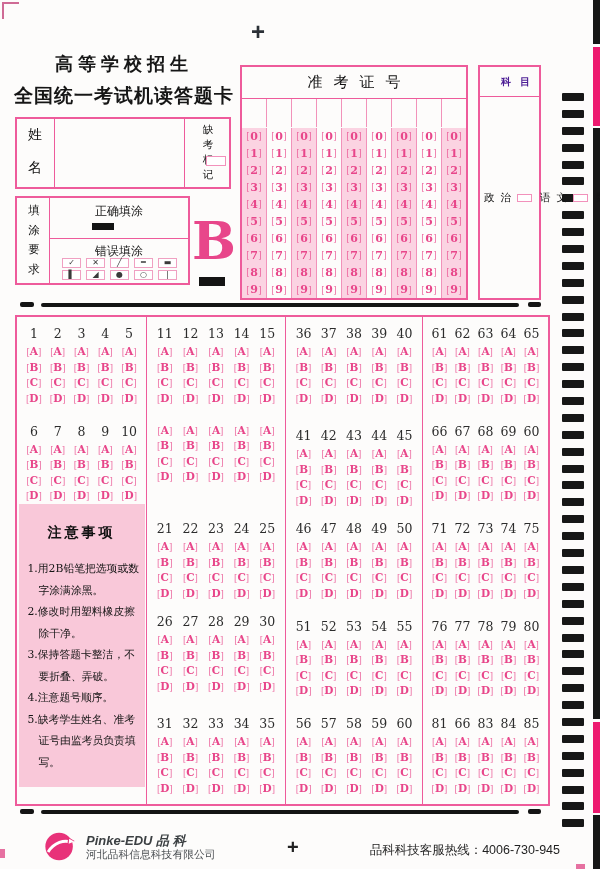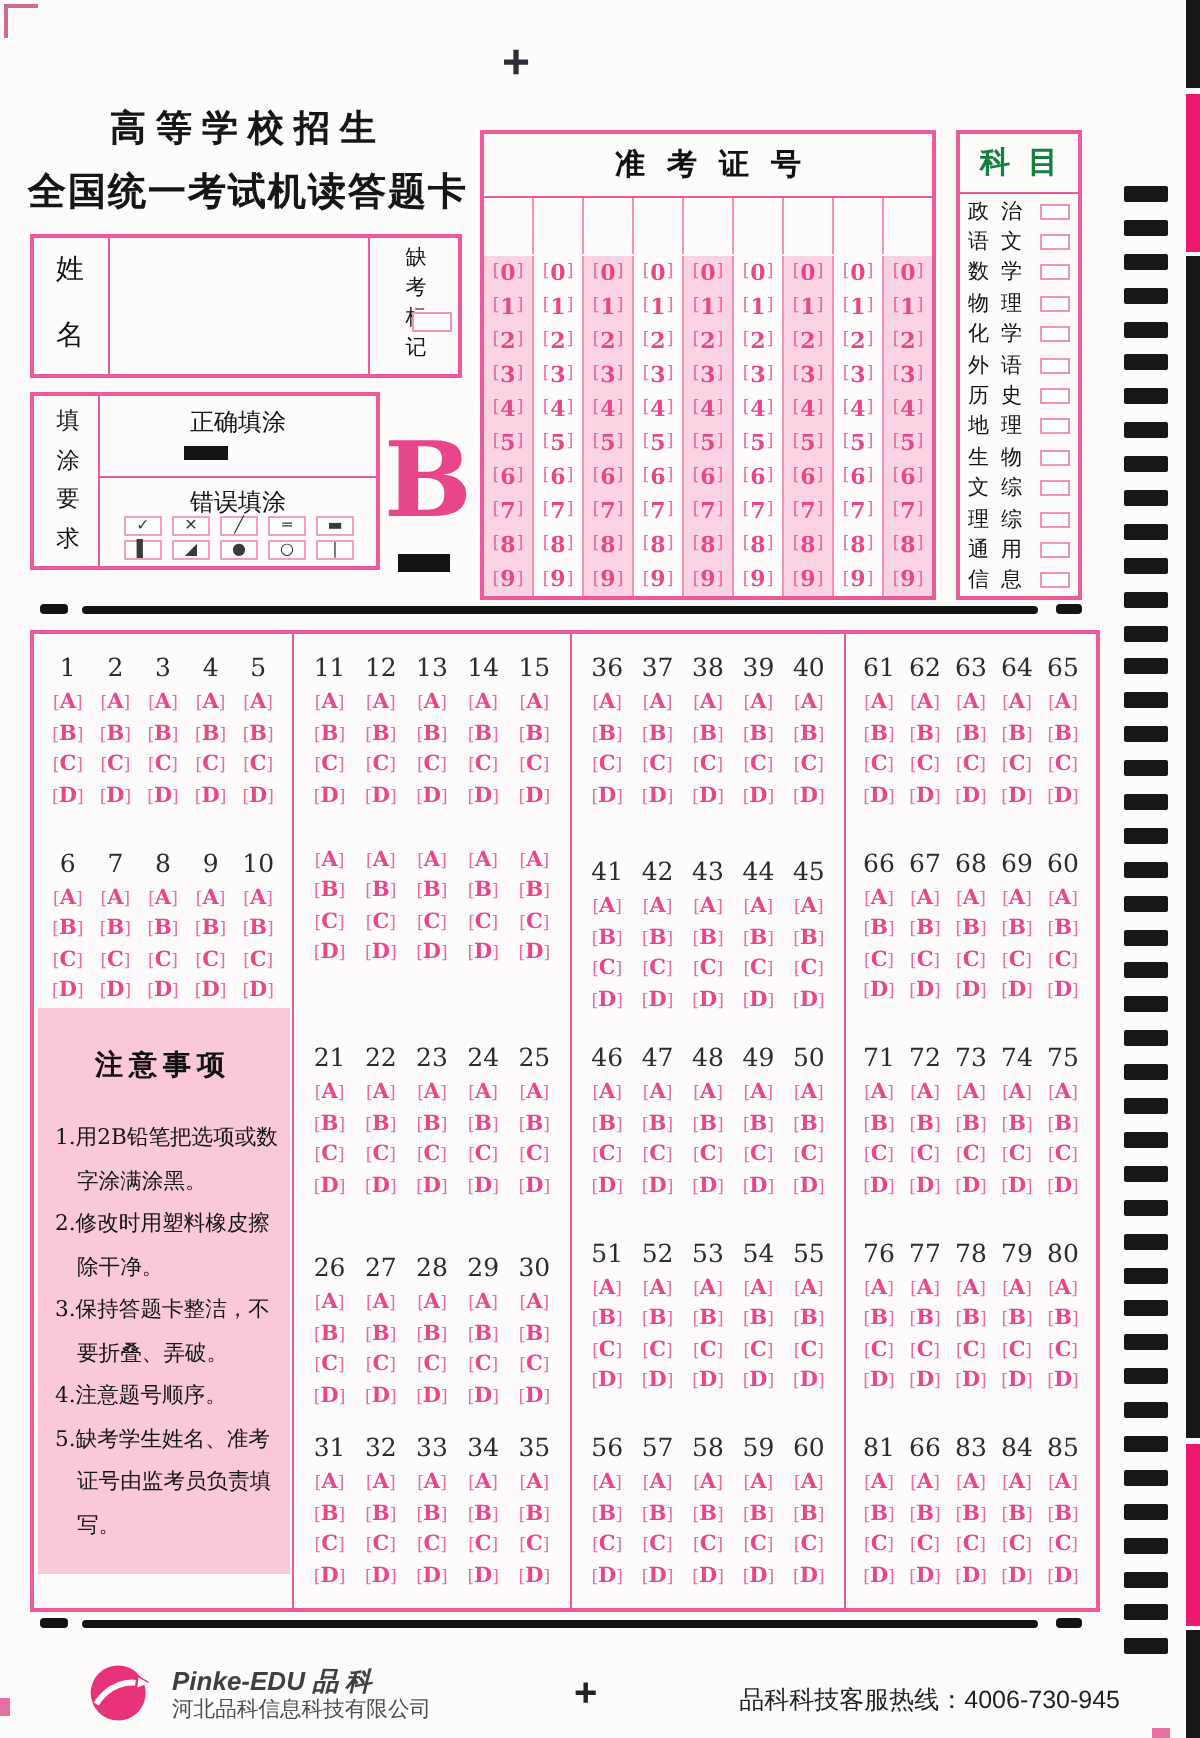--- a/index.html
+++ b/index.html
@@ -40,38 +40,38 @@
   .req-wrong-label{top:45px;font-size:12px;}
   .marks-row{position:absolute;left:36px;right:2px;display:flex;justify-content:center;gap:5px;}
   .mr1{top:60px;} .mr2{top:71.5px;}
   .wmark{width:17px;height:8px;border:1px solid #f0a0c2;background:#fff;font-size:8px;
          line-height:8px;text-align:center;color:#3a3a3a;font-family:"DejaVu Sans",sans-serif;}
   .big-b{position:absolute;left:192px;top:213px;width:44px;text-align:center;
          font-size:52px;line-height:56px;color:#e8468a;font-weight:bold;}
   .b-bar{position:absolute;left:199px;top:277px;width:26px;height:9px;background:#141414;}
   
   .ticket{position:absolute;left:240px;top:65px;width:224px;height:231px;border:2px solid #ee5b9b;}
-  .ticket-title{height:31px;line-height:31px;text-align:center;font-size:15px;font-weight:bold;
+  .ticket-title{height:31px;line-height:31px;text-align:center;font-size:15px;font-weight:normal;
                 letter-spacing:11px;padding-left:11px;color:#111;border-bottom:1.6px solid #ee5b9b;}
   .blank-row{display:flex;height:28px;}
   .bcell{flex:1;border-right:1px solid #f292ba;}
   .bcell:last-child{border-right:none;}
   .digit-area{display:flex;position:absolute;left:0;right:0;top:60.6px;bottom:0;}
   .tcol{flex:1;display:flex;flex-direction:column;border-right:1px solid #f292ba;}
   .tcol:last-child{border-right:none;}
   .tcol.shade{background:#fbd3e2;}
   .tcell{flex:1;text-align:center;font-size:11px;font-weight:bold;color:#e8468a;
          display:flex;align-items:center;justify-content:center;}
   .tcell::before{content:"[";font-weight:normal;font-size:8.5px;opacity:.8;margin-right:.5px;}
   .tcell::after{content:"]";font-weight:normal;font-size:8.5px;opacity:.8;margin-left:.5px;}
   
   .subjects{position:absolute;left:478px;top:65px;width:59px;height:231px;border:2px solid #ee5b9b;}
-  .subj-title{height:29px;line-height:29px;text-align:center;font-size:15px;font-weight:bold;
-              letter-spacing:9px;padding-left:9px;color:#15803d;border-bottom:1.6px solid #ee5b9b;}
-  .subj-rows{position:absolute;left:0;right:0;top:31px;bottom:0;display:flex;flex-direction:column;}
+  .subj-title{height:29px;line-height:29px;text-align:right;font-size:10px;font-weight:bold;
+              letter-spacing:9px;padding-left:9px;color:#4c1d95;border-bottom:1.6px solid #ee5b9b;}
+  .subj-rows{position:absolute;left:0;right:0;top:31px;bottom:0;display:flex;flex-direction:row;}
   .subj-row{flex:1;display:flex;align-items:center;}
   .sname{font-size:10.5px;color:#141414;letter-spacing:6px;margin-left:4px;white-space:nowrap;}
   .sbubble{width:13px;height:6px;border:1px solid #f291bb;background:#fff;margin-left:auto;margin-right:4px;}
   
   .hline .dashL{position:absolute;left:20px;width:14px;height:5px;background:#141414;border-radius:2px;}
   .hline .bar{position:absolute;left:41px;width:478px;height:3.6px;background:#141414;border-radius:2px;}
   .hline .dashR{position:absolute;left:528px;width:13px;height:5px;background:#141414;border-radius:2px;}
   .hl-top .dashL,.hl-top .dashR{top:302px;} .hl-top .bar{top:303px;}
   .hl-bot .dashL,.hl-bot .dashR{top:809px;} .hl-bot .bar{top:810px;}
   
@@ -589,21 +589,21 @@
             <span class="opt">C</span>
           </div>
           <div class="orow">
             <span class="opt">D</span>
             <span class="opt">D</span>
             <span class="opt">D</span>
             <span class="opt">D</span>
             <span class="opt">D</span>
           </div>
         </div>
-        <div class="ablock" style="top: 308px;">
+        <div class="ablock" style="top: 296px;">
           <div class="nrow">
             <span>26</span>
             <span>27</span>
             <span>28</span>
             <span>29</span>
             <span>30</span>
           </div>
           <div class="orow">
             <span class="opt">A</span>
             <span class="opt">A</span>

